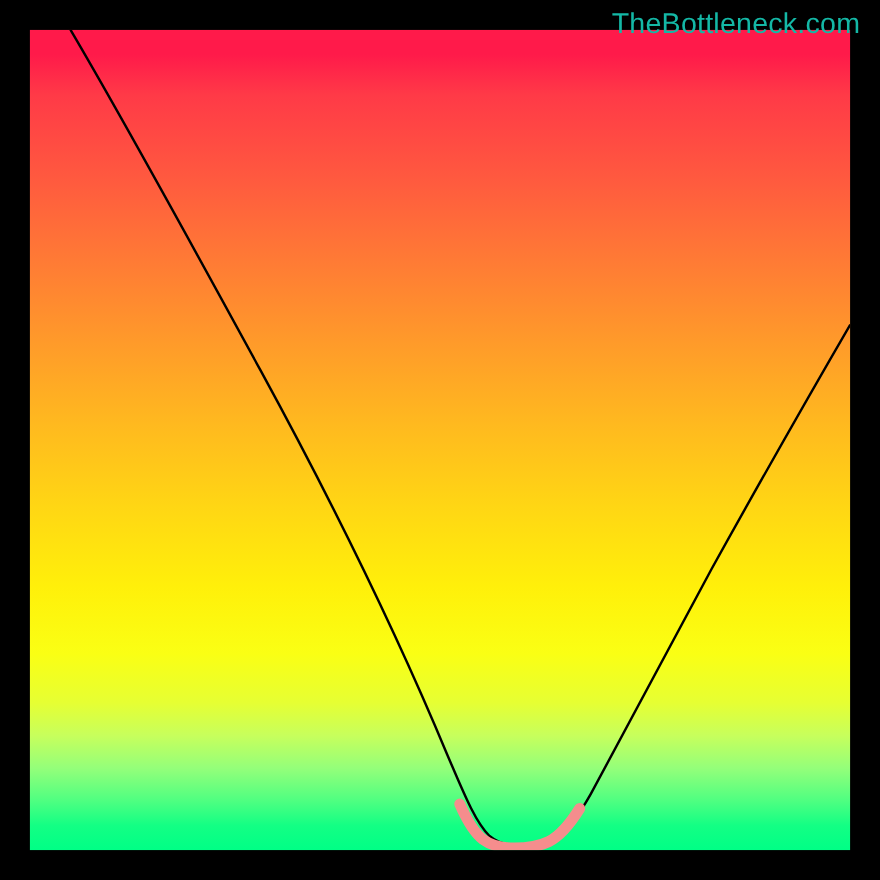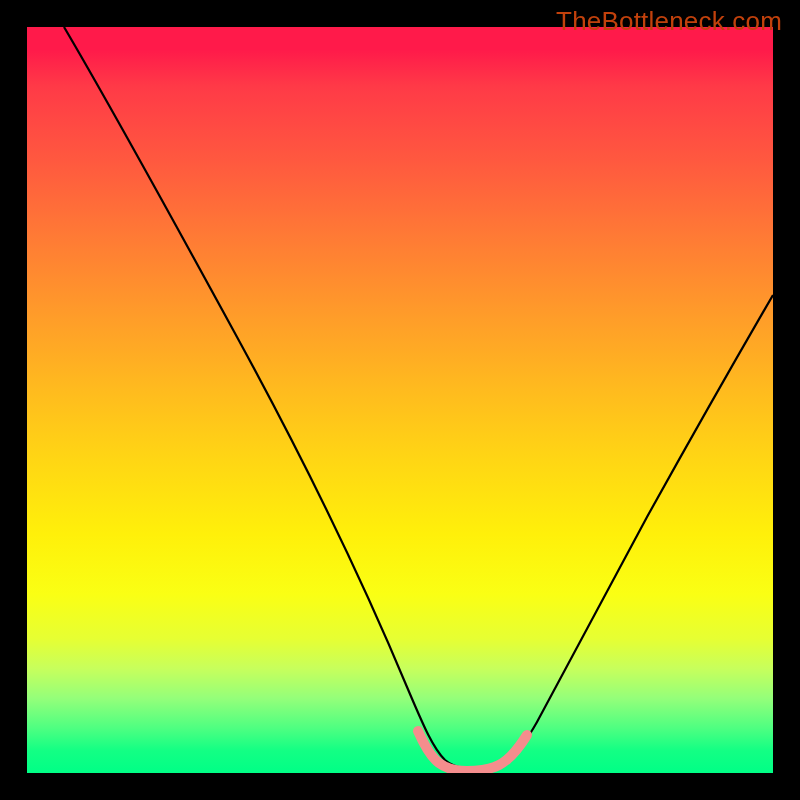--- a/index.html
+++ b/index.html
@@ -10,21 +10,21 @@
     height: 800px;
     background: #000;
   }
   .watermark {
     position: absolute;
     top: 6px;
     right: 18px;
     font-family: Arial, Helvetica, sans-serif;
     font-size: 26px;
     font-weight: 500;
-    color: #c2410c;
+    color: #14b8a6;
     z-index: 20;
     letter-spacing: 0.2px;
   }
   .plot-area {
     position: absolute;
     left: 27px;
     top: 27px;
     width: 746px;
     height: 746px;
     overflow: hidden;

